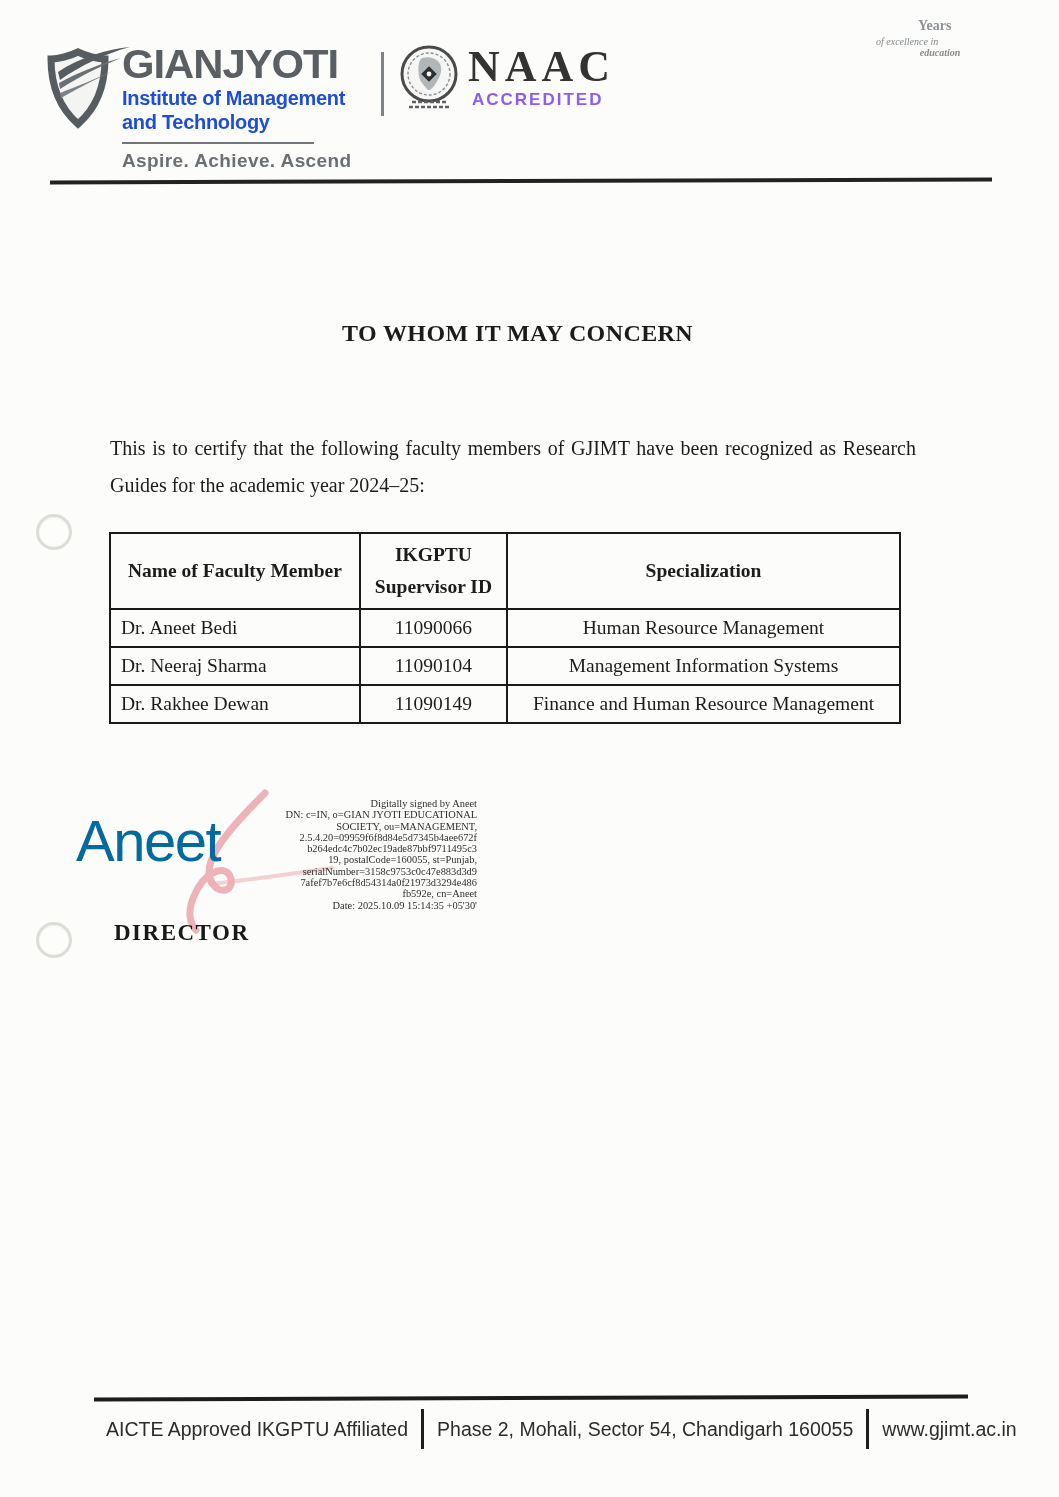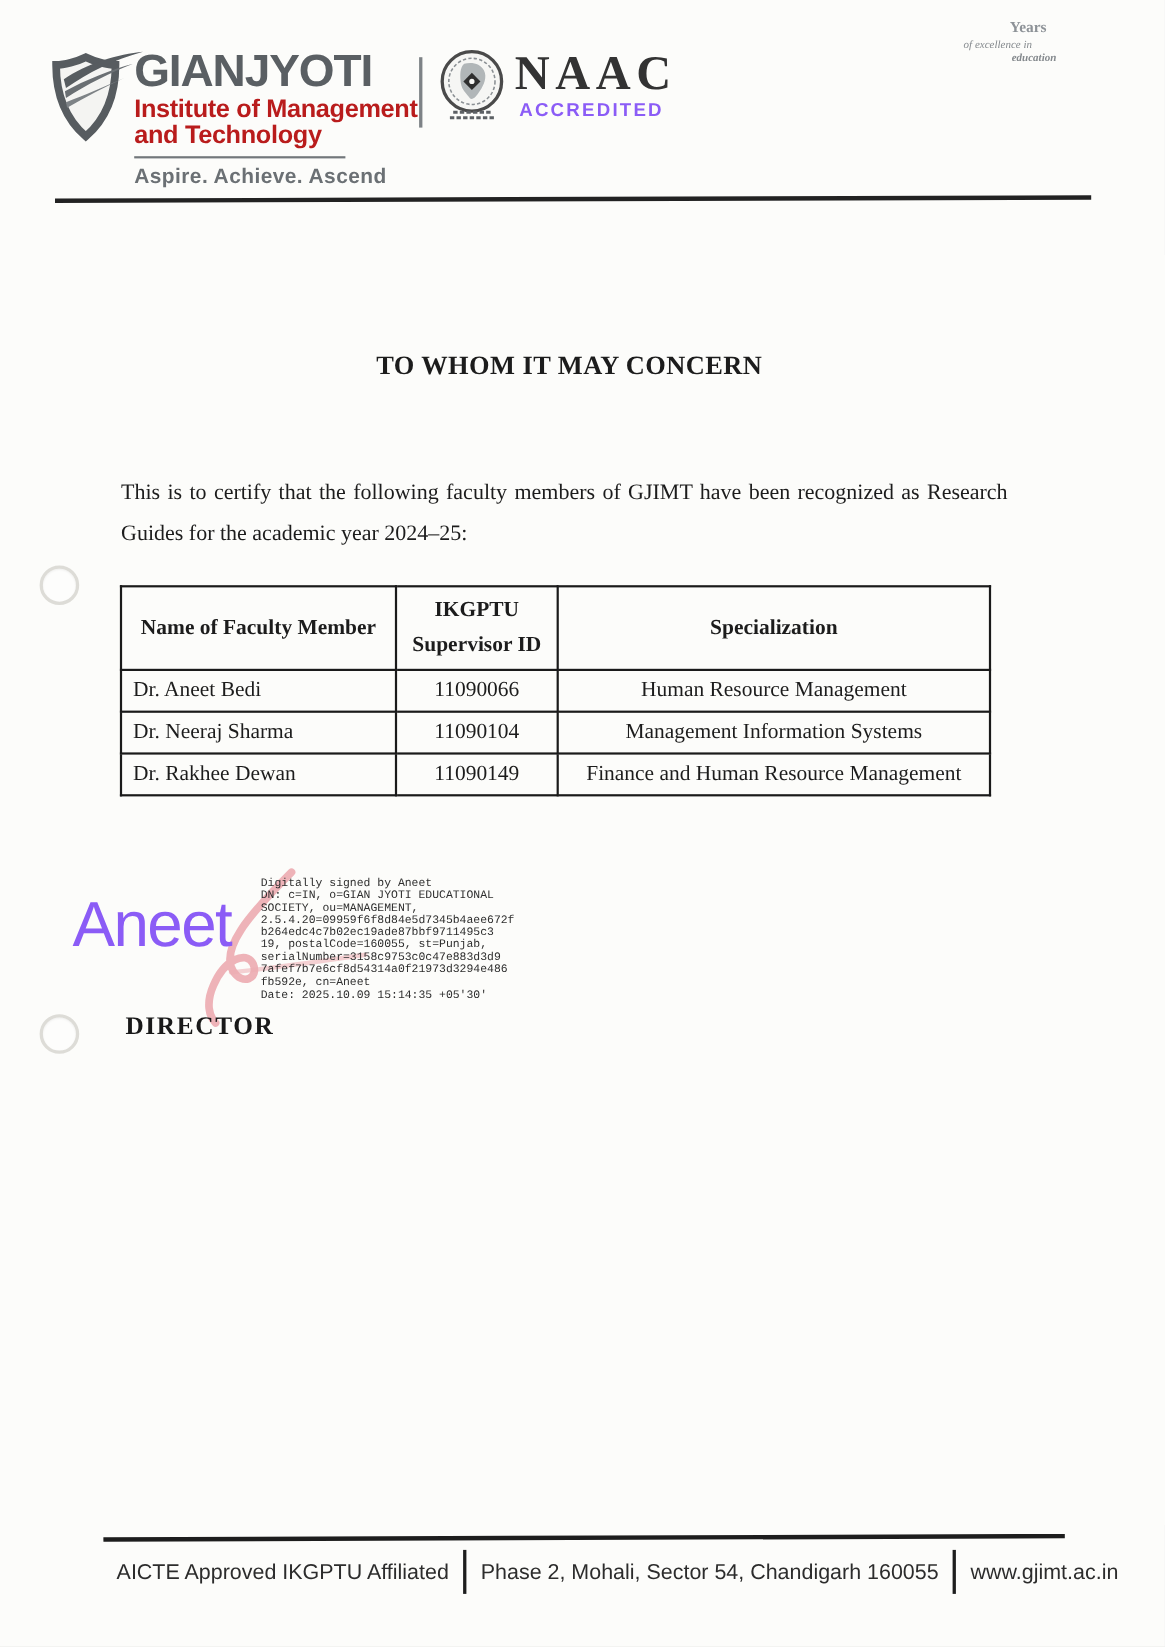--- a/index.html
+++ b/index.html
@@ -9,21 +9,21 @@
     margin:0 auto;
     background:#fcfcfa;
     font-family:"Liberation Serif", serif;
     color:#1c1c1c;
     overflow:hidden;
   }
   
   .brand-logo{position:absolute;left:46px;top:44px;width:100px;height:88px;}
   .brand-text{position:absolute;left:122px;top:42px;width:260px;color:#575c60;font-family:"Liberation Sans",sans-serif;}
   .brand-name{font-size:41px;font-weight:bold;letter-spacing:-1px;line-height:44px;color:#5a5f63;transform:scaleX(1.02);transform-origin:left;}
-  .brand-line{font-size:23px;font-weight:bold;line-height:24px;color:#b91c1c;letter-spacing:-0.3px;}
+  .brand-line{font-size:20px;font-weight:bold;line-height:24px;color:#1d4ed8;letter-spacing:-0.3px;}
   .brand-underline{width:192px;height:2px;background:#72777b;margin-top:8px;}
   .brand-tagline{font-size:19px;font-weight:bold;color:#6b7074;margin-top:6px;letter-spacing:0.4px;}
   .header-vdivider{position:absolute;left:381px;top:52px;width:3px;height:64px;background:#7d8286;}
   .naac-emblem{position:absolute;left:396px;top:44px;width:66px;height:70px;}
   .naac-text{position:absolute;left:468px;top:44px;font-family:"Liberation Serif",serif;}
   .naac-name{font-size:44px;font-weight:bold;color:#333;letter-spacing:5px;line-height:46px;}
   .naac-sub{font-family:"Liberation Sans",sans-serif;font-size:17px;font-weight:bold;color:#8b5cf6;letter-spacing:2px;margin-left:4px;}
   .badge25{position:absolute;left:856px;top:34px;width:130px;color:#8d9297;font-family:"Liberation Serif",serif;}
   .badge25 .big-row{font-size:60px;font-weight:bold;line-height:56px;letter-spacing:-2px;}
   .badge25 .plus{font-size:32px;vertical-align:28px;letter-spacing:0;}
@@ -39,22 +39,22 @@
   .faculty-table th,.faculty-table td{border:2.4px solid #1a1a1a;}
   .faculty-table th{height:74px;font-weight:bold;text-align:center;line-height:32px;padding:0 4px;}
   .faculty-table td{height:36px;padding:0 6px;}
   .col-name{width:248px;}
   .col-id{width:146px;}
   .col-spec{width:390px;}
   td.cell-name{text-align:left;padding-left:10px;}
   td.cell-id,td.cell-spec{text-align:center;}
   
   .sig-flourish{position:absolute;left:170px;top:788px;width:180px;height:150px;}
-  .sig-name{position:absolute;left:66px;top:812px;font-family:"Liberation Sans",sans-serif;font-size:58px;letter-spacing:-1.5px;color:#8b5cf6;line-height:58px;}
-  .sig-details{position:absolute;left:237px;top:798px;width:240px;font-family:Liberation Mono, monospace;font-size:10.4px;line-height:11.3px;color:#2e2e2e;white-space:pre-line;}
+  .sig-name{position:absolute;left:76px;top:812px;font-family:"Liberation Sans",sans-serif;font-size:58px;letter-spacing:-1.5px;color:#0369a1;line-height:58px;}
+  .sig-details{position:absolute;left:237px;top:798px;width:240px;font-family:Liberation Serif, serif;font-size:10.4px;line-height:11.3px;color:#2e2e2e;white-space:pre-line;text-align:right;}
   .sig-role{position:absolute;left:114px;top:920px;font-size:23px;font-weight:bold;letter-spacing:1.5px;color:#191919;}
   
   .punch-hole{position:absolute;width:30px;height:30px;border-radius:50%;border:3px solid #dddcd7;background:#fdfdfc;box-shadow:inset 0 1px 2px rgba(0,0,0,0.06);}
   .hole-1{left:36px;top:514px;}
   .hole-2{left:36px;top:922px;}
   
   .footer-rule{position:absolute;left:94px;top:1396px;width:874px;height:3.5px;background:#1d1d1d;transform:rotate(-0.2deg);}
   .footer-row{position:absolute;left:106px;top:1406px;height:46px;display:flex;align-items:center;gap:13px;font-family:"Liberation Sans",sans-serif;font-size:19.5px;color:#2c2c2c;}
   .footer-vdivider{width:3px;height:40px;background:#1d1d1d;}
 </style>

